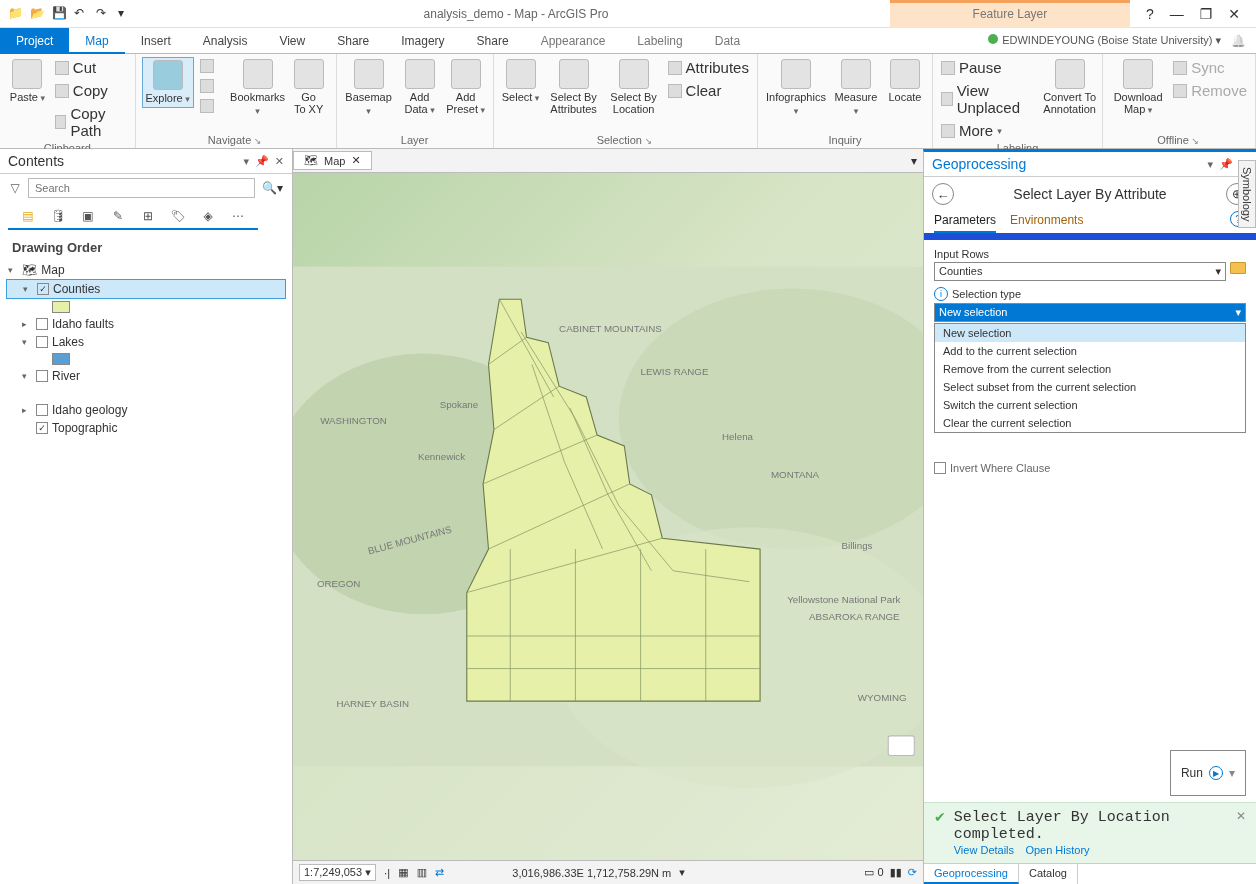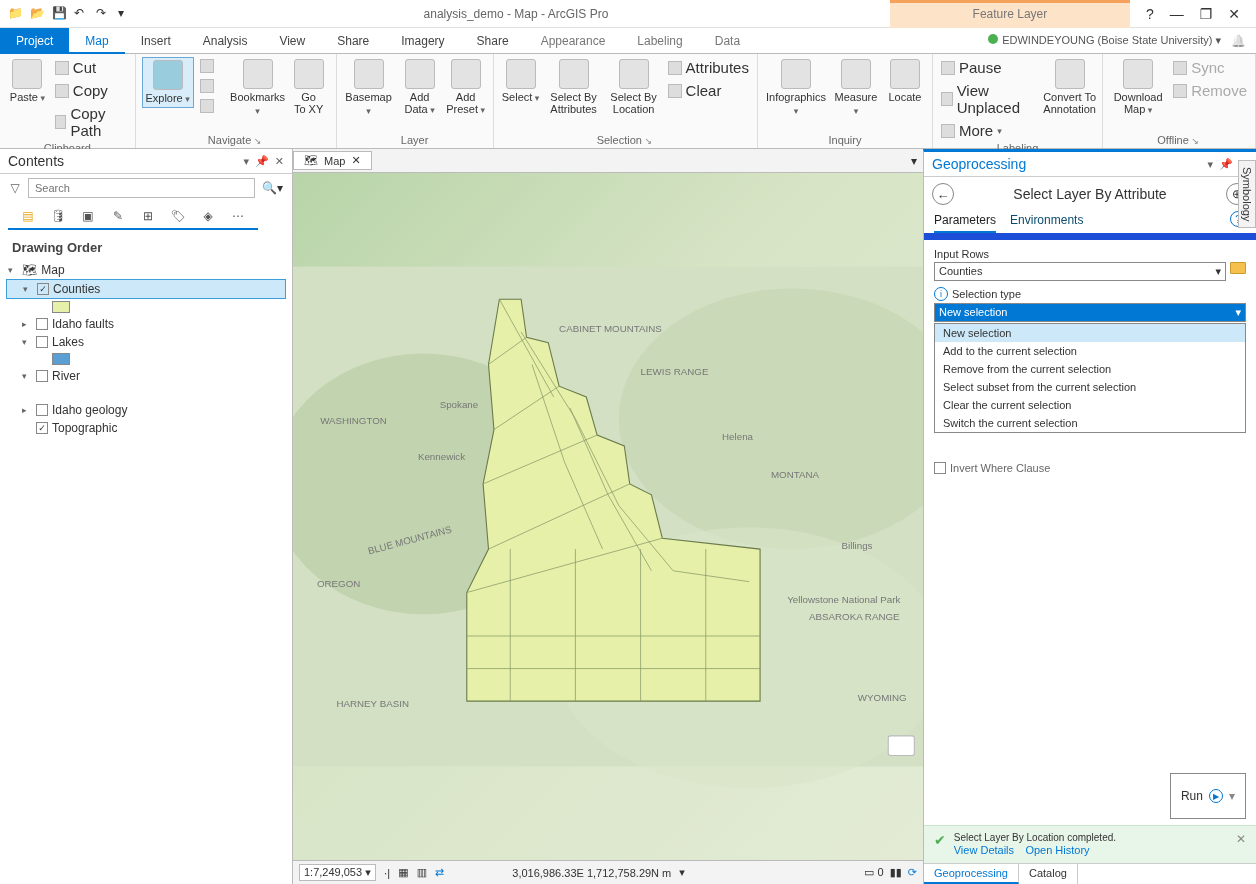--- a/index.html
+++ b/index.html
@@ -73,21 +73,21 @@
   
   
   .gp-pane { width: 333px; border-left: 1px solid #bbb; display: flex; flex-direction: column; background: #fff; border-top: 3px solid #0078d4;}
   .gp-header { display:flex; align-items:center; justify-content:space-between; padding:4px 8px; border-bottom:1px solid #ccc; }
   .gp-header .title { font-size:14px; color:#0078d4; }
   .gp-toolrow { display:flex; align-items:center; padding:6px 8px; }
   .gp-toolrow .back { width:22px; height:22px; border:1px solid #888; border-radius:50%; display:flex; align-items:center; justify-content:center; font-size: 13px; }
   .gp-toolrow .tool-title { flex:1; text-align:center; font-size:14px; }
   .gp-toolrow .add { width:22px; height:22px; border:1px solid #888; border-radius:50%; display:flex; align-items:center; justify-content:center; }
   .gp-tabs { display:flex; padding: 0 10px; gap: 14px; border-bottom: 7px solid #1d4ed8; }
-  .gp-tabs .t { padding: 2px 0 4px; font-size:12px; color:#0c4a6e; }
+  .gp-tabs .t { padding: 2px 0 4px; font-size:12px; color:#a16207; }
   .gp-tabs .t.active { border-bottom: 2px solid #0078d4; color:#222; }
   .gp-tabs .help { margin-left:auto; width:16px; height:16px; border:1.5px solid #0078d4; border-radius:50%; display:flex; align-items:center; justify-content:center; color:#0078d4; font-size:10px;}
   .gp-body { padding: 8px 10px; flex:1; position: relative; }
   .gp-field-label { font-size: 11px; margin-bottom: 2px; display:flex; align-items:center; gap:4px;}
   .gp-row { display:flex; gap:4px; margin-bottom:6px; }
   .gp-row .input { flex:1; border:1px solid #888; padding:2px 4px; font-size:11px; background:#fff;}
   .gp-dropdown { position:relative; }
   .gp-dropdown .sel { border:1px solid #888; background:#0078d4; color:#fff; padding:2px 4px; font-size:11px; display:flex; justify-content:space-between;}
   .gp-dropdown .opts { position:absolute; left:0; right:0; top: 20px; border:1px solid #888; background:#fff; z-index:10; }
   .gp-dropdown .opt { padding:3px 8px; font-size:11px; }
@@ -487,40 +487,40 @@
       <div class="gp-dropdown">
         <div class="sel">
           <span>New selection</span>
             <span>▾</span>
         </div>
         <div class="opts">
           <div class="opt hov">New selection</div>
           <div class="opt">Add to the current selection</div>
           <div class="opt">Remove from the current selection</div>
           <div class="opt">Select subset from the current selection</div>
+          <div class="opt">Switch the current selection</div>
           <div class="opt">Clear the current selection</div>
-          <div class="opt">Switch the current selection</div>
         </div>
       </div>
       <div class="gp-chk">
         <span class="chk"></span>
         <span>Invert Where Clause</span>
       </div>
     </div>
     <div class="gp-run-row">
       <div class="gp-run-btn">
         <span>Run</span>
         <span style="width:14px;height:14px;border:1.5px solid #0078d4;border-radius:50%;display:inline-flex;align-items:center;justify-content:center;color:#0078d4;font-size:8px;">▶</span>
         <span style="color:#888;">▾</span>
       </div>
     </div>
     <div class="gp-status">
       <span class="check">✔</span>
       <div style="flex:1;">
-        <div style="font-size:10px;">Select Layer By Location completed.</div>
+        <div style="font-size:15px;font-family:Liberation Mono, monospace;">Select Layer By Location completed.</div>
         <div class="links">
           <a href="#">View Details</a>
           <a href="#">Open History</a>
         </div>
       </div>
       <span style="color:#888;">✕</span>
     </div>
     <div class="gp-bottom-tabs">
       <span class="bt active">Geoprocessing</span>
       <span class="bt">Catalog</span>

